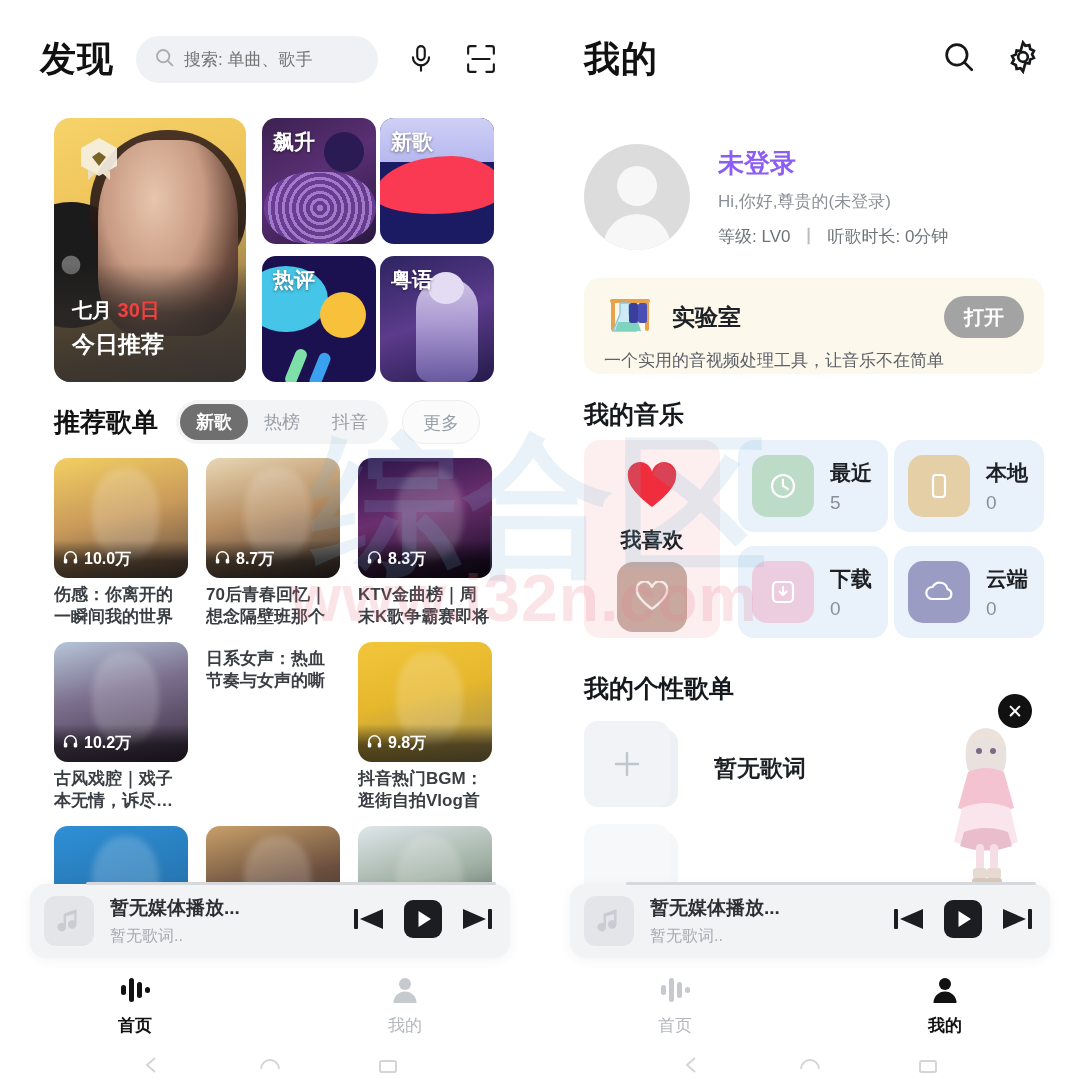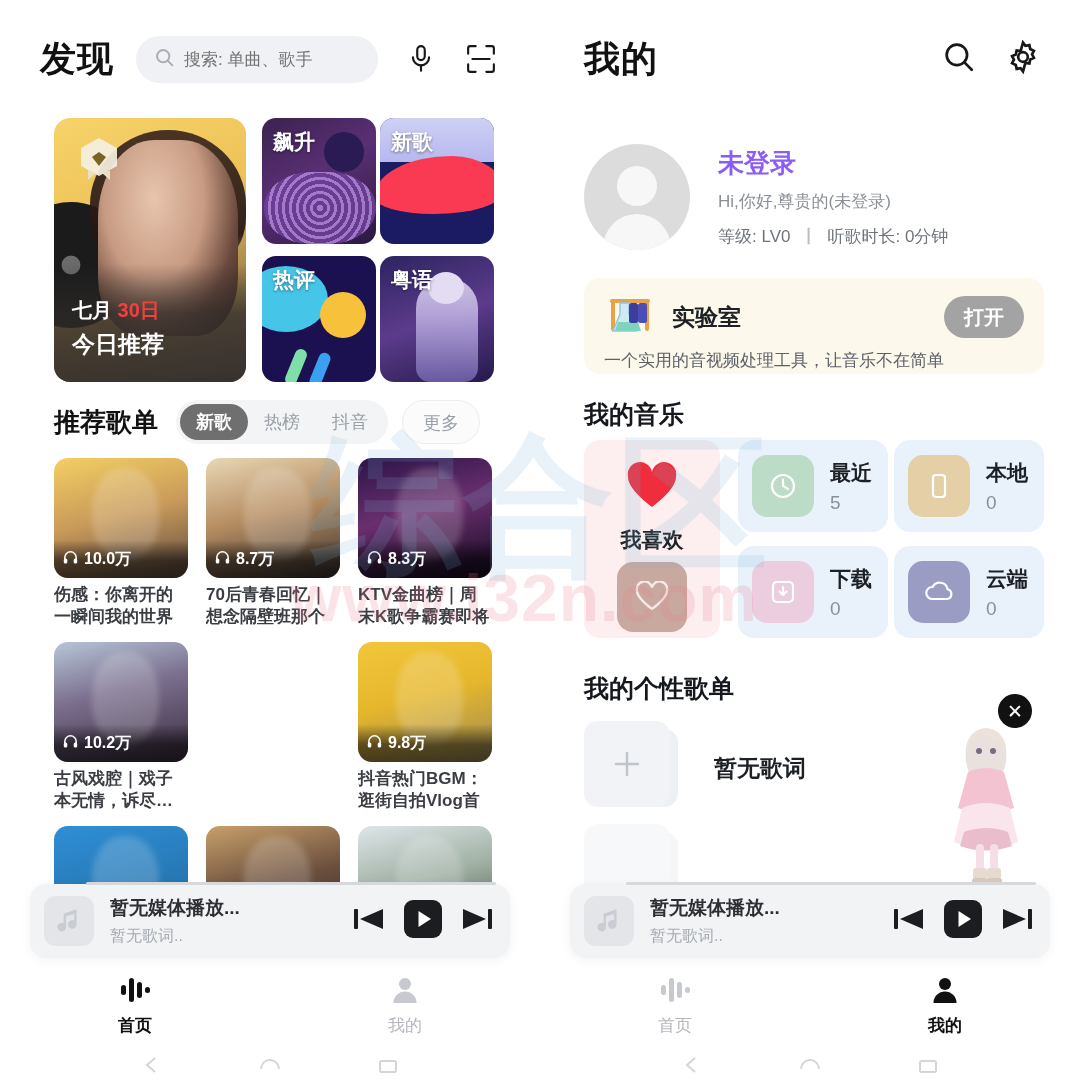--- a/index.html
+++ b/index.html
@@ -359,20 +359,21 @@
                     <rect x="2.5" y="13.5" width="5" height="7" rx="2.2" fill="#fff" stroke="none"></rect>
                   <rect x="16.5" y="13.5" width="5" height="7" rx="2.2" fill="#fff" stroke="none"></rect>
                   </svg>
               </span>
               <span class="plays">10.2万</span>
             </div>
           </div>
           <div class="song-title">古风戏腔｜戏子本无情，诉尽人生</div>
         </div>
         <div class="song-card">
+          <div class="song-title">日系女声：热血节奏与女声的嘶</div>
         </div>
         <div class="song-card">
           <div class="thumb tmb6">
             <div class="thumb-inner">
                 <div class="ti-a"></div>
               </div>
             <div class="ov">
               <span>
                 <svg width="17" height="17" viewBox="0 0 24 24" fill="none" stroke="#fff" stroke-width="2.2">
                   <path d="M4 14v-2a8 8 0 0 1 16 0v2"></path>

